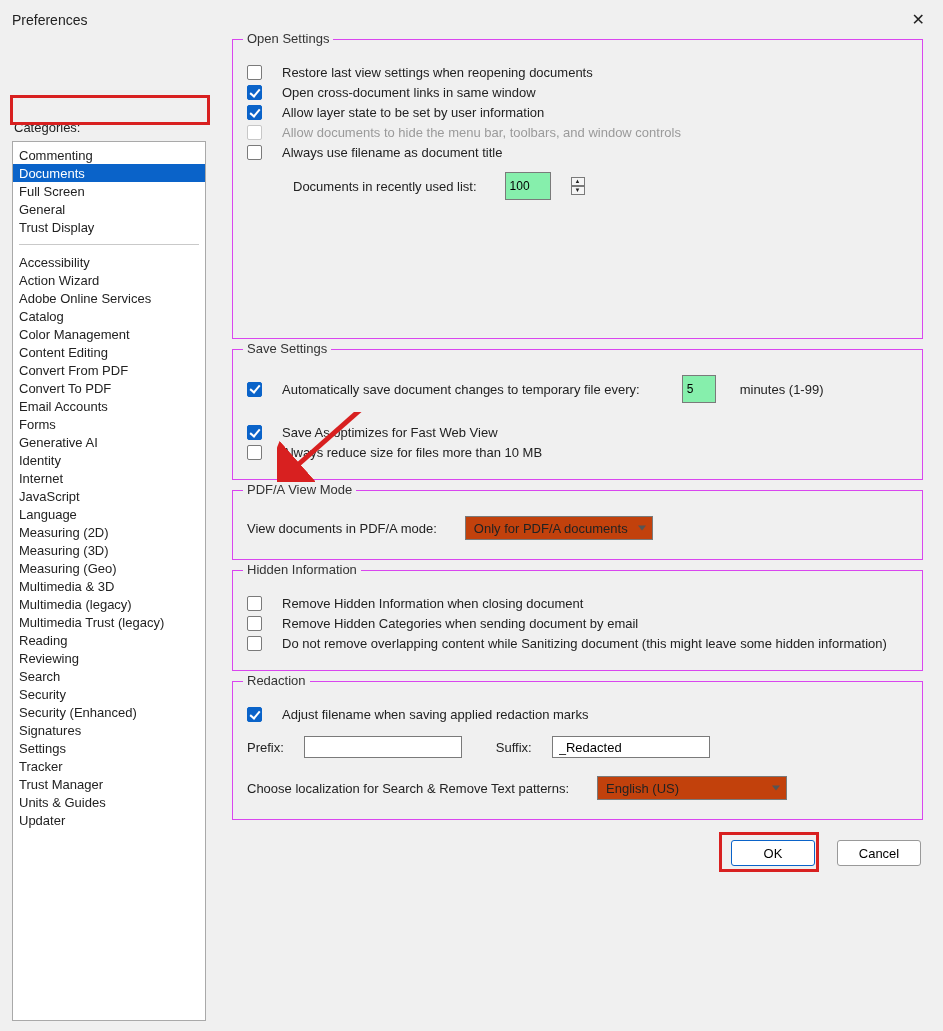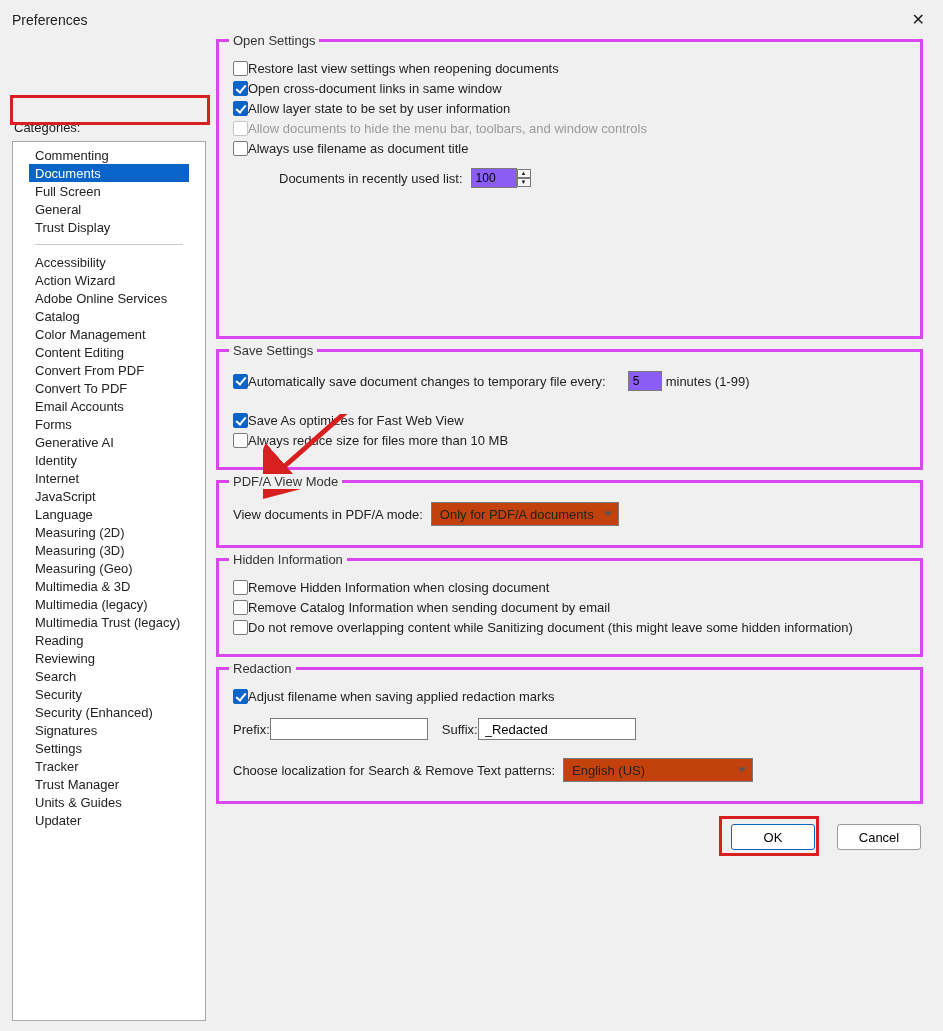--- a/index.html
+++ b/index.html
@@ -17,56 +17,56 @@
   .titlebar {
     display: flex; align-items: center; justify-content: space-between;
     padding: 8px 12px 8px 12px; background: #f0f0f0;
   }
   .titlebar-title { font-size: 14px; }
   .close-x { font-size: 16px; cursor: pointer; padding: 2px 6px; }
   .body { display: flex; padding: 0 12px 10px 12px; flex: 1; gap: 10px; }
   .sidebar { width: 194px; display: flex; flex-direction: column; justify-content: flex-end; }
   .sidebar-label { margin: 10px 0 6px 2px; font-size: 13px; }
   .cat-list {
-    background: #fff; border: 1px solid #a9a9a9; padding: 4px 16px;
+    background: #fff; border: 1px solid #a9a9a9; padding: 4px 0;
     height: 880px; overflow: hidden;
   }
   .cat-item { padding: 1.5px 6px; cursor: pointer; color: #222; font-size: 13px; }
   .cat-item.selected { background: #0a63c9; color: #fff; }
   .cat-sep { border-top: 1px solid #c9c9c9; margin: 8px 6px; }
   .highlight-red {
     position: absolute; border: 3px solid #d82020; pointer-events: none;
   }
   .main { flex: 1; display: flex; flex-direction: column; gap: 6px; position: relative; }
   fieldset {
-    border: 3px solid #d946ef; margin: 0 8px 4px 0; padding: 14px 14px 14px 14px;
+    border: 1px solid #d946ef; margin: 0 8px 4px 16px; padding: 20px 14px 14px 14px;
     position: relative;
   }
   fieldset > .legend {
     position: absolute; top: -9px; left: 10px; background: #f0f0f0;
     padding: 0 4px; font-size: 13px; color: #333;
   }
-  .row { display: flex; align-items: center; gap: 0; margin: 5px 0; }
+  .row { display: flex; align-items: center; gap: 20px; margin: 5px 0; }
   .row.indent { margin-left: 46px; }
   .cb {
     width: 15px; height: 15px; border: 1px solid #7a7a7a; border-radius: 2px;
     background: #fff; display: inline-flex; align-items: center; justify-content: center;
     flex-shrink: 0;
   }
   .cb.checked { background: #0a63c9; border-color: #0a63c9; }
   .cb.checked::after {
     content: ""; width: 4px; height: 8px; border: solid #fff;
     border-width: 0 2px 2px 0; transform: rotate(40deg); margin-bottom: 2px;
   }
   .cb.disabled { border-color: #c7c7c7; }
   .label-text { font-size: 13px; }
   .label-text.disabled { color: #9a9a9a; }
   .num-input {
-    width: 46px; height: 20px; border: 1px solid #7a7a7a; padding: 1px 4px;
-    font-size: 12px; background: #8b5cf6;
+    width: 46px; height: 28px; border: 1px solid #7a7a7a; padding: 1px 4px;
+    font-size: 12px; background: #86efac;
   }
   .spinner { width: 14px; display: flex; flex-direction: column; }
   .spin-btn {
     height: 9px; border: 1px solid #7a7a7a; background: #f5f5f5;
     font-size: 6px; line-height: 6px; text-align: center; cursor: pointer;
   }
   .text-input {
     height: 22px; border: 1px solid #7a7a7a; padding: 2px 6px; background: #fff;
     font-size: 13px;
   }
@@ -223,21 +223,21 @@
       </fieldset>
 
       <fieldset>
         <span class="legend">Hidden Information</span>
         <div class="row">
             <span class="cb"></span>
             <span class="label-text">Remove Hidden Information when closing document</span>
           </div>
         <div class="row">
             <span class="cb"></span>
-            <span class="label-text">Remove Catalog Information when sending document by email</span>
+            <span class="label-text">Remove Hidden Categories when sending document by email</span>
           </div>
         <div class="row">
             <span class="cb"></span>
             <span class="label-text">Do not remove overlapping content while Sanitizing document (this might leave some hidden information)</span>
           </div>
       </fieldset>
 
       <fieldset>
         <span class="legend">Redaction</span>
         <div class="row">

